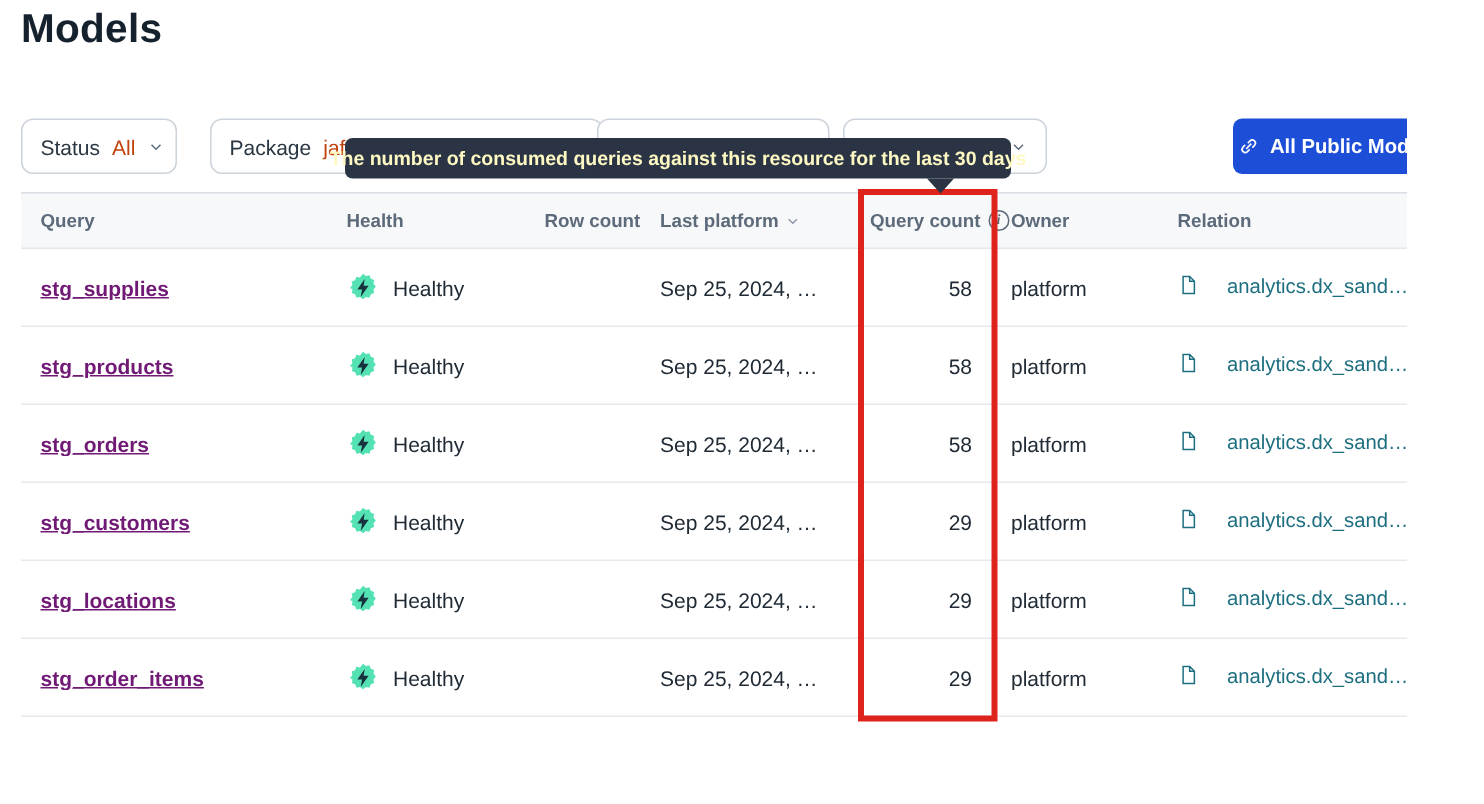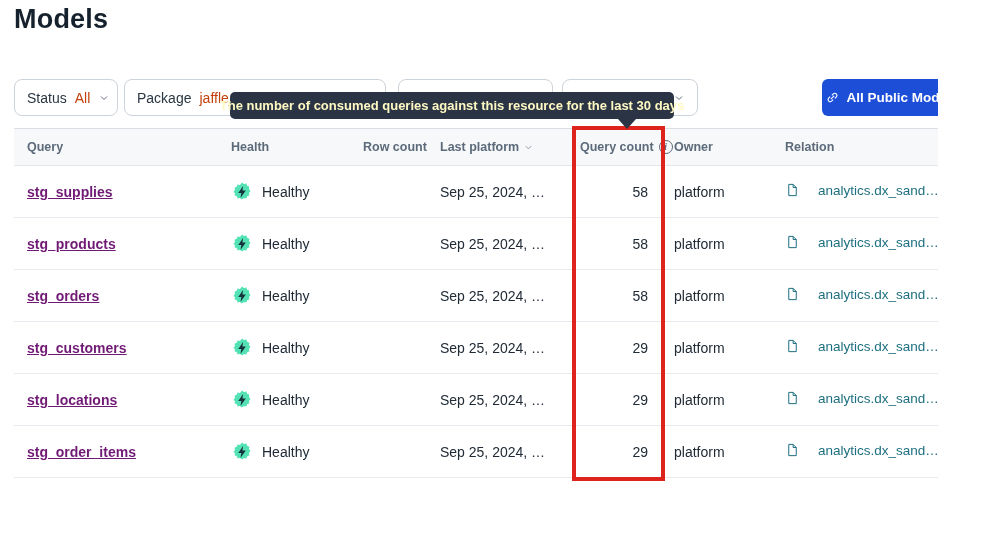--- a/index.html
+++ b/index.html
@@ -8,21 +8,21 @@
   .page { position:relative; width:938px; height:536px; background:#fff; overflow:hidden; }
 
   .page-title { position:absolute; left:14px; top:4px; font-size:27px; font-weight:600; color:#16212e; letter-spacing:.2px; }
 
   
   .filter-box { position:absolute; top:79px; height:37px; border:1px solid #ccd3da; border-radius:8px; background:#fff;
                 display:flex; align-items:center; gap:8px; padding:0 12px; font-size:14px; color:#2a3642; cursor:pointer; }
   .filter-box .flabel { font-weight:400; color:#2a3642; }
   .filter-box .fvalue { color:#c2410c; }
   .filter-status  { left:14px;  width:104px; }
-  .filter-package { left:124px; width:262px; }
+  .filter-package { left:140px; width:262px; }
   .filter-three   { left:398px; width:155px; }
   .filter-four    { left:562px; width:136px; justify-content:flex-end; }
   .chev { width:12px; height:12px; stroke:#5d6b7a; stroke-width:2; fill:none; flex:0 0 auto; }
 
   .btn-public { position:absolute; left:822px; top:79px; width:139px; height:37px; border:none; border-radius:6px;
                 background:#1d4ed8; color:#ffffff; font-size:13.5px; font-weight:700; display:flex; align-items:center;
                 justify-content:center; gap:7px; cursor:pointer; font-family:inherit; }
   .btn-public svg { width:15px; height:15px; stroke:#ffffff; stroke-width:1.8; fill:none; }
 
   

